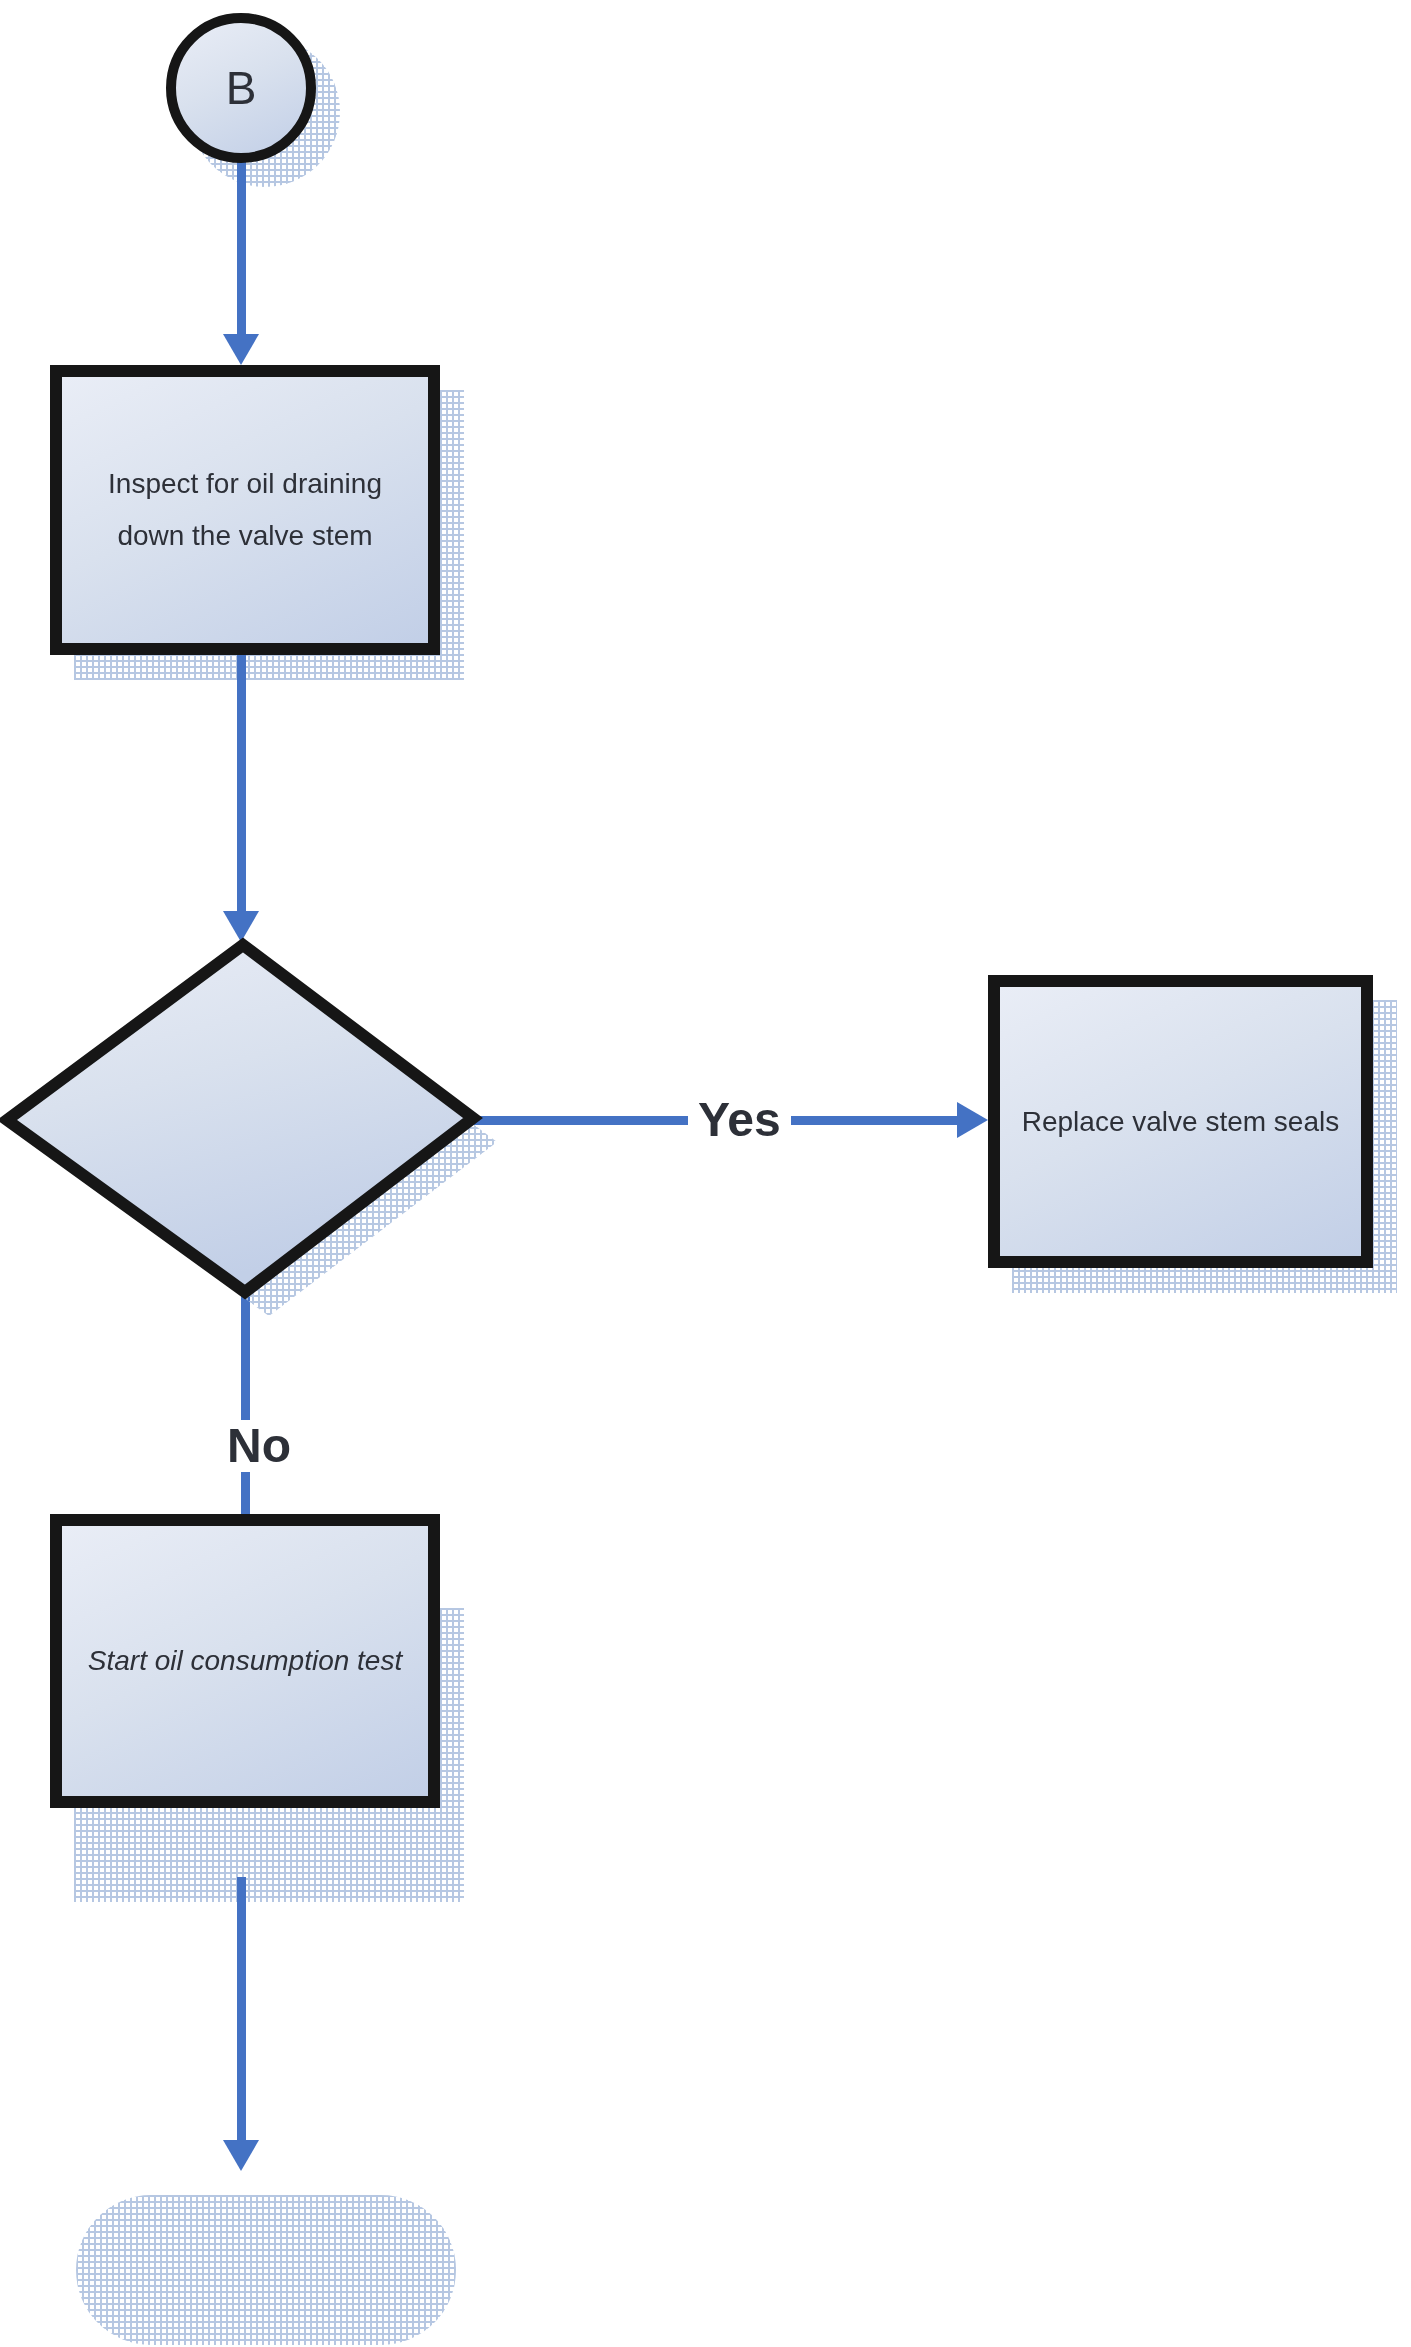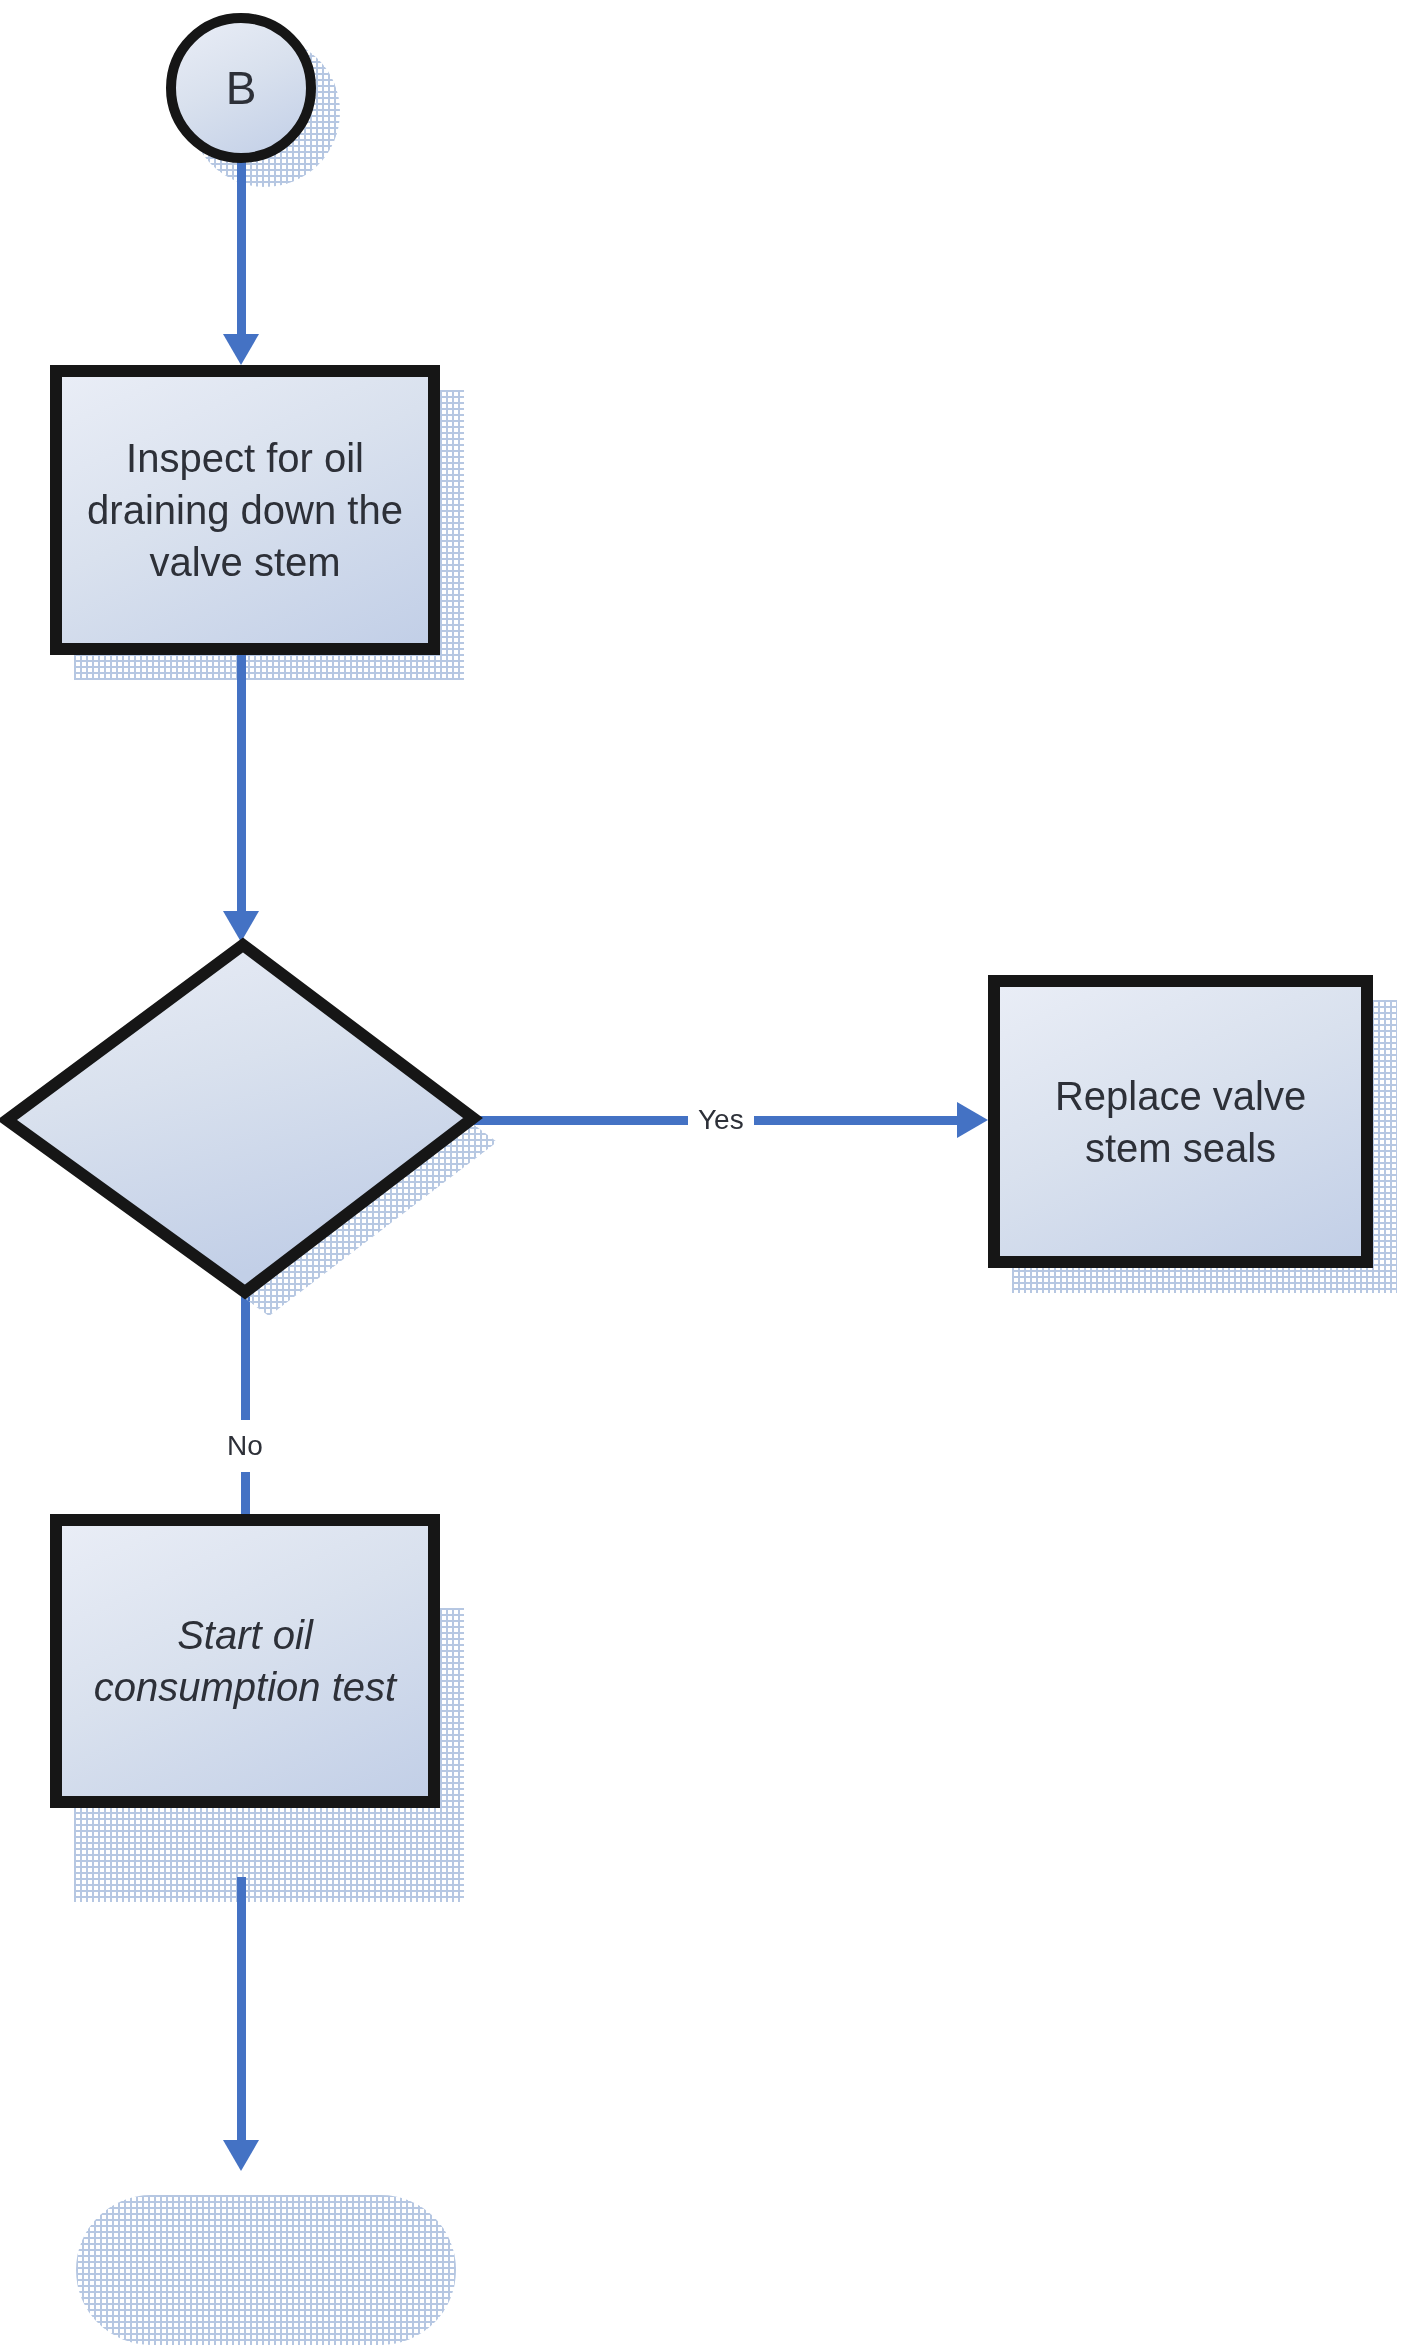--- a/index.html
+++ b/index.html
@@ -36,44 +36,45 @@
   
   .node {
     position: absolute;
     z-index: 2;
     border: 12px solid var(--node-border);
     background: linear-gradient(155deg, var(--fill-top) 0%, var(--fill-mid) 45%, var(--fill-bottom) 100%);
     display: flex;
     align-items: center;
     justify-content: center;
     color: var(--text);
-    font-size: 40px;
+    font-size: 28px;
     line-height: 52px;
     text-align: center;
   }
   .node .label { display: block; }
 
   .circle { border-radius: 50%; border-width: 10px; font-size: 46px; }
   .terminator { border-radius: 80px; }
 
   
   .line { position: absolute; z-index: 1; background: var(--arrow); }
   .head { position: absolute; z-index: 1; width: 0; height: 0; }
   .head-down  { border-left: 18px solid transparent; border-right: 18px solid transparent; border-top: 31px solid var(--arrow); }
   .head-right { border-top: 18px solid transparent; border-bottom: 18px solid transparent; border-left: 31px solid var(--arrow); }
 
   
   .edge-label {
     position: absolute;
     z-index: 3;
     background: var(--page-bg);
     color: var(--text);
-    font-size: 28px;
+    font-size: 48px;
     line-height: 48px;
     padding: 2px 10px;
+    font-weight: bold;
   }
   svg.abs { position: absolute; z-index: 2; }
   .diamond-label {
     position: absolute;
     left: 70px; top: 1052px;
     width: 340px;
     z-index: 3;
     color: var(--text);
     font-size: 42px;
     line-height: 52px;

